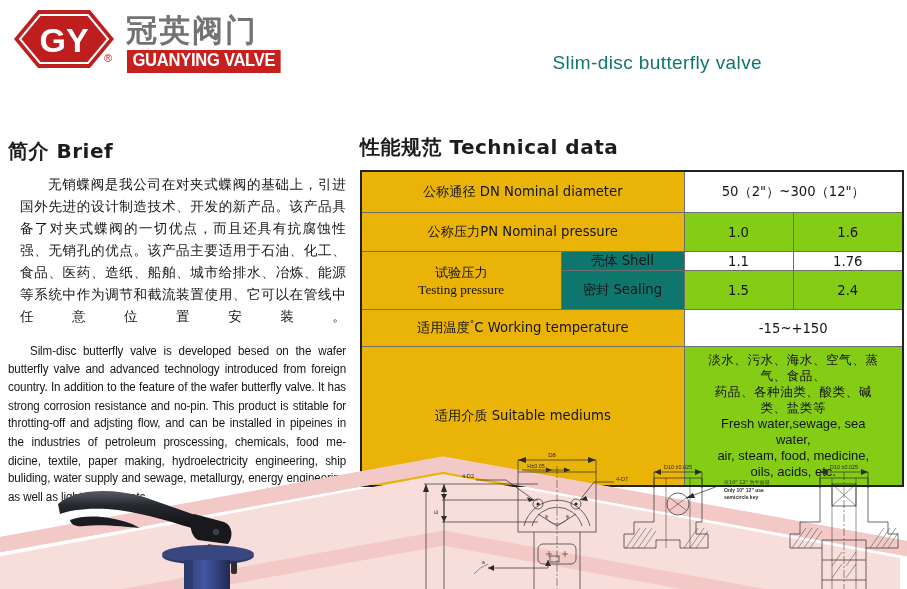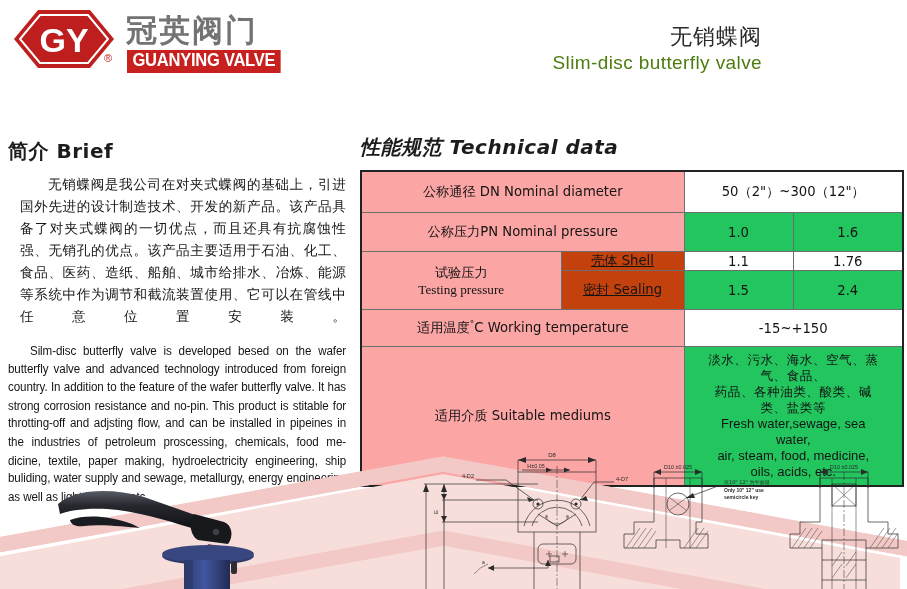--- a/index.html
+++ b/index.html
@@ -58,21 +58,21 @@
     position: absolute; right: 6px; top: 22px;
     font-size: 22px;
     color: #2b2b2b;
     letter-spacing: 1px;
     font-family: "DejaVu Sans", "Liberation Sans", sans-serif;
     white-space: nowrap;
   }
   .title-en {
     position: absolute; right: 6px; top: 52px;
     font-size: 19px;
-    color: #4d7c0f;
+    color: #0f766e;
     letter-spacing: 0.4px;
     white-space: nowrap;
   }
 
   
   .brief {
     position: absolute; left: 8px; top: 122px;
     width: 338px;
   }
   .sec-title {
@@ -104,48 +104,47 @@
     letter-spacing: -0.1px;
     transform: scaleY(1.04);
     transform-origin: left top;
   }
 
   
   .tech {
     position: absolute; left: 360px; top: 118px;
     width: 542px;
   }
-  .tech .sec-title { margin-bottom: 9px; font-style: italic; }
+  .tech .sec-title { margin-bottom: 9px; }
 
   table.spec {
     border-collapse: collapse;
     width: 542px;
     table-layout: fixed;
     border: 2px solid #222;
   }
   table.spec td {
     border: 1px solid #6e6e6e;
     font-size: 13.2px;
     color: #141414;
     text-align: center;
     vertical-align: middle;
     font-family: "DejaVu Sans", "Liberation Sans", sans-serif;
     padding: 0 4px;
   }
   td.lbl {
-    background: #fca5a5;
+    background: #eab308;
     white-space: nowrap;
   }
   td.sublbl {
-    background: #c2410c;
-    white-space: nowrap;
-    text-decoration: underline;
+    background: #0f766e;
+    white-space: nowrap;
   }
   td.val-w { background: #ffffff; }
-  td.val-g { background: #22c55e; }
+  td.val-g { background: #84cc16; }
   td.val-en {
     font-family: "Liberation Sans", sans-serif;
   }
   .med-cn {
     font-size: 12.6px;
     line-height: 16px;
     font-family: "DejaVu Sans", "Liberation Sans", sans-serif;
     letter-spacing: 0.5px;
   }
   .med-en {
@@ -186,21 +185,20 @@
         <polygon points="26,2 78,2 102,31 78,60 26,60 2,31" fill="#bf1e1e"></polygon>
         <polygon points="28,7 76,7 96,31 76,55 28,55 8,31" fill="none" stroke="#ffffff" stroke-width="2"></polygon>
         <text x="52" y="44" font-family="Liberation Sans, sans-serif" font-size="34" font-weight="bold" fill="#ffffff" text-anchor="middle">GY</text>
       </svg>
     </div>
     <div class="reg-mark">®</div>
     <div class="brand-cn">冠英阀门</div>
     <div class="brand-banner">GUANYING VALVE</div>
   </div>
 
-  <div class="title-cn">无销蝶阀</div>
   <div class="title-en">Slim-disc butterfly valve</div>
 </div>
 
 <div class="brief">
   <h2 class="sec-title">简介 Brief</h2>
   <p class="para-cn">无销蝶阀是我公司在对夹式蝶阀的基础上，引进国外先进的设计制造技术、开发的新产品。该产品具备了对夹式蝶阀的一切优点，而且还具有抗腐蚀性强、无销孔的优点。该产品主要适用于石油、化工、食品、医药、造纸、船舶、城市给排水、冶炼、能源等系统中作为调节和截流装置使用、它可以在管线中任意位置安装。</p>
   <p class="para-en">Silm-disc butterfly valve is developed besed on the wafer butterfly valve and advanced technology introduced from foreign country. In addition to the feature of the wafer butterfly valve. It has strong corrosion resistance and no-pin. This product is stitable for throtting-off and adjsting flow, and can be installed in pipeines in the industries of petroleum proscessing, chemicals, food me- dicine, textile, paper making, hydroelectricity engineering, ship buliding, water supply and sewage, metallurgy, energy engineering as well as light industry, etc.</p>
 </div>
 
 <div class="tech">

